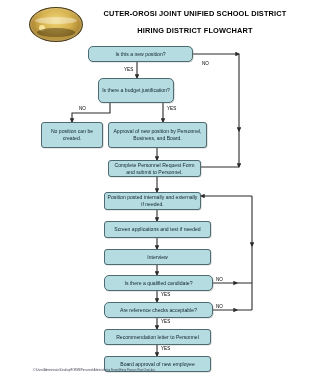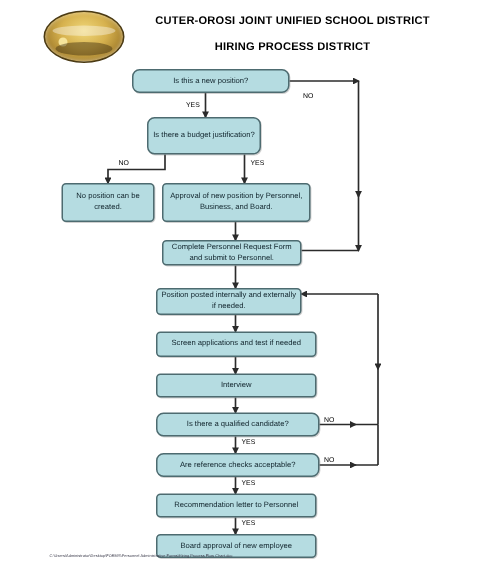--- a/index.html
+++ b/index.html
@@ -150,21 +150,21 @@
 <body>
 
 <div class="header">
   <div class="logo">
     <div class="logo-band"></div>
     <div class="logo-dot"></div>
     <div class="logo-base"></div>
   </div>
   <div class="title-block">
     <div class="title-line-1">CUTER-OROSI JOINT UNIFIED SCHOOL DISTRICT</div>
-    <div class="title-line-2">HIRING PROCESS DISTRICT</div>
+    <div class="title-line-2">HIRING DISTRICT FLOWCHART</div>
   </div>
 </div>
 
 <div class="canvas">
 
   <svg class="connectors" viewBox="0 0 298 386" width="298" height="386">
     <defs>
       <marker id="ah" viewBox="0 0 10 10" refX="8" refY="5" markerWidth="4.2" markerHeight="4.2" orient="auto-start-reverse">
         <path d="M 0 0 L 10 5 L 0 10 z" fill="#2b2b2b"></path>
       </marker>

